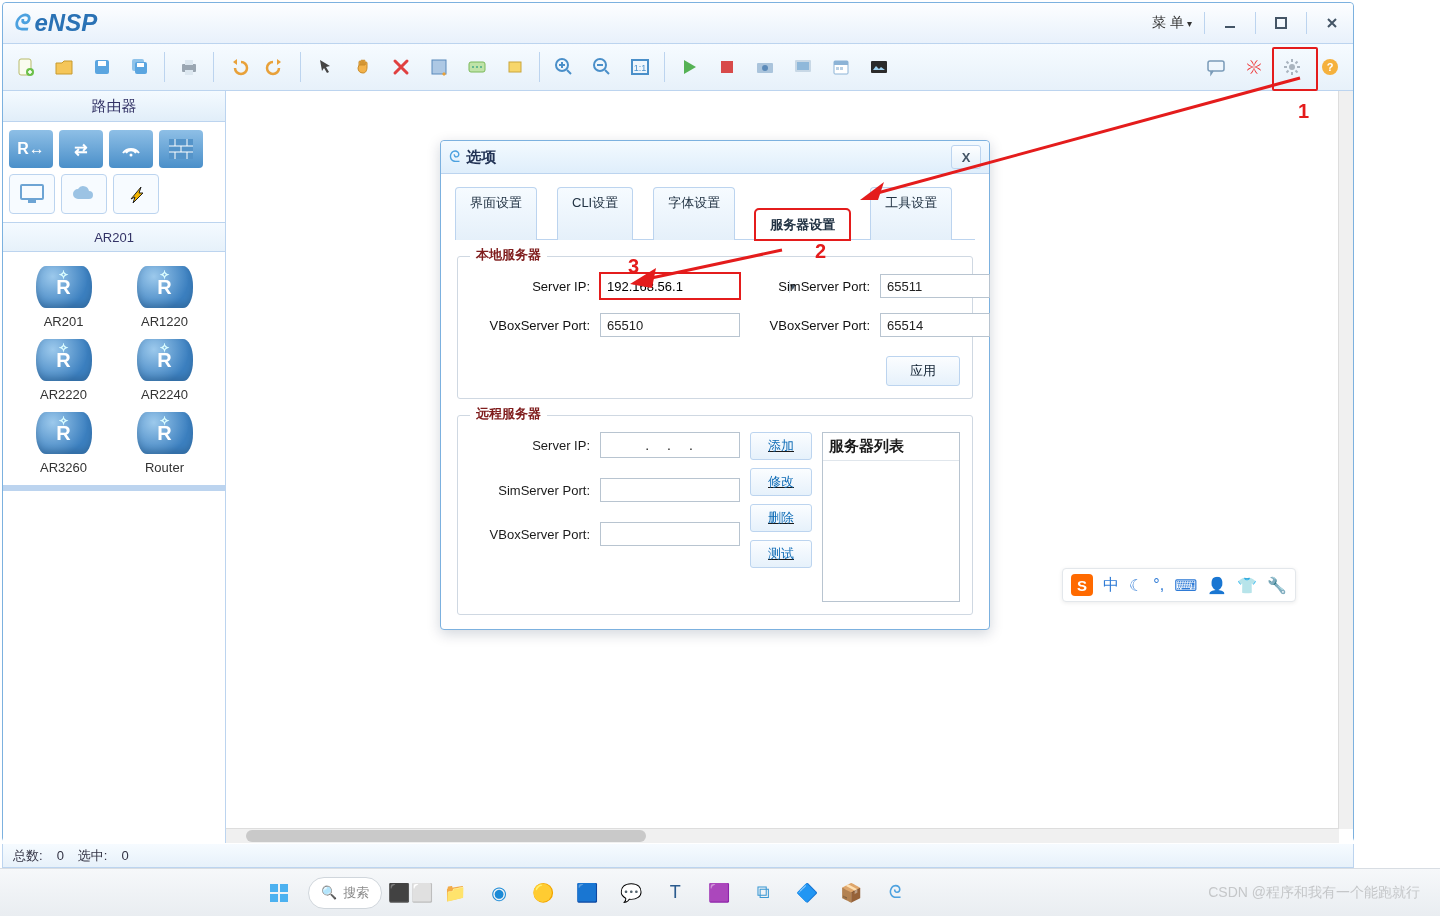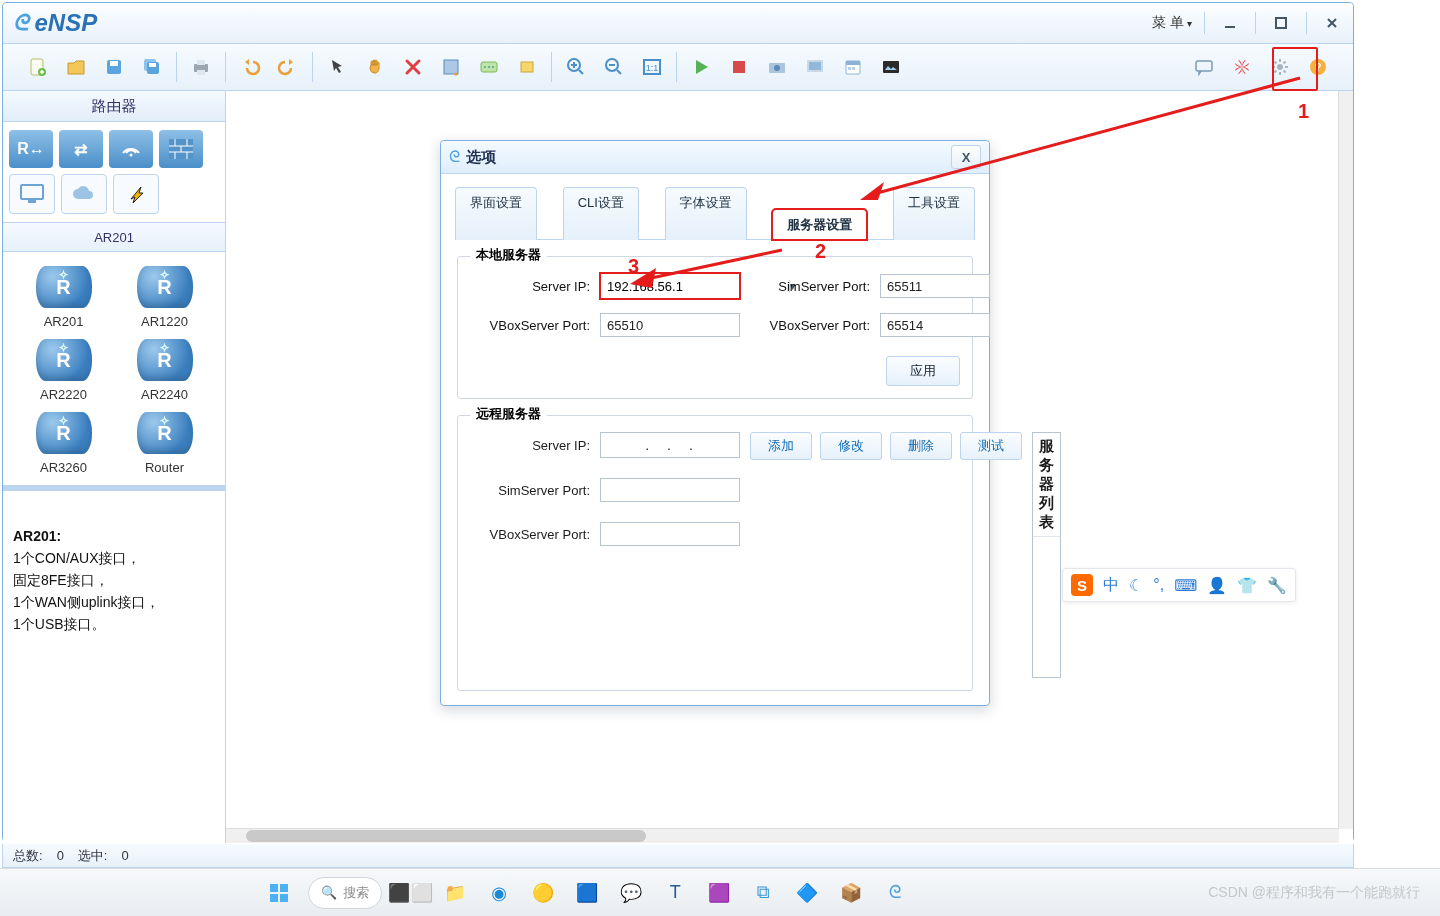--- a/index.html
+++ b/index.html
@@ -22,21 +22,21 @@
   .titlebar{height:40px;background:linear-gradient(#fdfeff,#e8f1fb);border-bottom:1px solid var(--blue-border);display:flex;align-items:center;border-radius:4px 4px 0 0;}
   .titlebar .logo{display:flex;align-items:center;gap:6px;margin-left:10px;font-size:24px;font-weight:bold;color:var(--blue-deep);font-style:italic;}
   .titlebar .logo .glyph{color:#4ca1df;font-size:22px;}
   .titlebar .spacer{flex:1;}
   .win-ctrls{display:flex;align-items:center;height:100%;}
   .win-ctrls .menu-drop{display:flex;align-items:center;gap:3px;padding:0 8px;font-size:14px;color:#333;cursor:pointer;}
   .win-ctrls .sep{width:1px;height:22px;background:var(--blue-border);margin:0 4px;}
   .win-btn{width:42px;height:22px;display:flex;align-items:center;justify-content:center;color:#456;}
   .win-btn svg{width:14px;height:14px;}
   
-  .toolbar-wrap{height:46px;border-bottom:1px solid var(--blue-border);background:linear-gradient(#f6fbff,#e7f1fa);display:flex;align-items:center;padding:0 16px;position:relative;}
+  .toolbar-wrap{height:46px;border-bottom:1px solid var(--blue-border);background:linear-gradient(#f6fbff,#e7f1fa);display:flex;align-items:center;padding:0 4px;position:relative;}
   .tbtn{width:32px;height:32px;border-radius:4px;display:flex;align-items:center;justify-content:center;margin:0 3px;position:relative;}
   .tbtn .ico{width:22px;height:22px;display:block;}
   .tsep{width:1px;height:30px;background:var(--blue-border);margin:0 5px;}
   .toolbar-wrap .right{margin-left:auto;display:flex;align-items:center;}
   .gear-highlight{position:absolute;border:2px solid var(--red);border-radius:2px;pointer-events:none;}
   
   .body-split{display:flex;height:calc(100% - 40px - 46px);box-sizing:border-box;}
   .left-panel{width:222px;border-right:1px solid var(--blue-border);background:#fff;display:flex;flex-direction:column;}
   .lp-section-title{height:30px;background:linear-gradient(#f4faff,#e1eef9);border-bottom:1px solid var(--blue-border);display:flex;align-items:center;justify-content:center;color:#336;font-size:15px;}
   .lp-toolrow{padding:8px 6px;display:flex;flex-wrap:wrap;gap:6px;border-bottom:1px solid var(--blue-border);}
@@ -55,42 +55,42 @@
   .canvas-scroll-h{position:absolute;left:0;right:14px;bottom:0;height:14px;background:#f0f0f0;border-top:1px solid #ddd;}
   .canvas-scroll-h .thumb{position:absolute;left:20px;width:400px;top:1px;bottom:1px;background:#c9c9c9;border-radius:7px;}
   .canvas-scroll-v{position:absolute;right:0;top:0;bottom:14px;width:14px;background:#f0f0f0;border-left:1px solid #ddd;}
   
   .dialog{position:absolute;left:440px;top:140px;width:548px;border:1px solid var(--win-border);border-radius:4px;background:#fff;box-shadow:0 4px 14px rgba(0,30,60,.18);}
   .dlg-title{height:32px;background:linear-gradient(#f3faff,#dfeefb);border-bottom:1px solid var(--blue-border);display:flex;align-items:center;padding:0 8px;border-radius:4px 4px 0 0;}
   .dlg-title .t{font-size:15px;font-weight:bold;color:#235;} 
   .dlg-title .glyph{color:#4ca1df;margin-right:6px;font-size:16px;}
   .dlg-title .close{margin-left:auto;width:28px;height:22px;border:1px solid var(--blue-border);border-radius:3px;background:linear-gradient(#fdfeff,#e6f1fa);display:flex;align-items:center;justify-content:center;font-weight:bold;color:#456;}
   .dlg-body{padding:12px 14px 6px;}
-  .tabs{display:flex;gap:6px;border-bottom:1px solid var(--blue-border);justify-content:space-between;}
+  .tabs{display:flex;gap:20px;border-bottom:1px solid var(--blue-border);}
   .tab{padding:6px 14px;border:1px solid var(--blue-border);border-bottom:none;border-radius:4px 4px 0 0;background:linear-gradient(#f6fbff,#e5f0fa);font-size:13px;color:#234;position:relative;top:1px;}
   .tab.active{background:#fff;font-weight:600;margin-top:22px;}
   .tab.highlight{outline:2px solid var(--red);outline-offset:-1px;}
   .fieldset{border:1px solid var(--gray-line);border-radius:3px;margin:16px 2px 8px;padding:16px 12px 12px;position:relative;}
-  .fieldset .legend{position:absolute;top:-11px;left:12px;background:#fff;padding:0 6px;font-weight:bold;color:#000000;font-size:13px;}
+  .fieldset .legend{position:absolute;top:-11px;left:12px;background:#fff;padding:0 6px;font-weight:bold;color:#7f1d1d;font-size:13px;}
   .form-grid{display:grid;grid-template-columns:120px 140px 120px 110px;gap:14px 10px;align-items:center;}
   .form-grid label{justify-self:end;color:#111;font-size:13px;}
   .tinput{height:24px;border:1px solid #b8c4d0;padding:0 6px;font-size:13px;color:#222;background:#fff;box-sizing:border-box;width:100%;}
   .combo{display:flex;align-items:center;border:1px solid #b8c4d0;height:24px;background:#fff;}
   .combo.highlight{outline:2px solid var(--red);outline-offset:-1px;}
   .combo input{border:none;flex:1;height:100%;padding:0 6px;font-size:13px;outline:none;background:transparent;}
   .combo .dd{width:18px;text-align:center;color:#456;border-left:1px solid #d0d8e0;font-size:11px;}
   .apply-row{display:flex;justify-content:flex-end;margin-top:19px;}
   .ebtn{min-width:72px;height:28px;border:1px solid var(--blue-border);border-radius:3px;background:linear-gradient(#fbfdff,#e6f1fb);color:#123;font-size:13px;display:flex;align-items:center;justify-content:center;cursor:pointer;}
   .ebtn.blue-text{color:var(--text-blue);}
   .remote-row{display:flex;gap:10px;align-items:flex-start;}
   .remote-left{flex:1;}
   .remote-left .rg{display:grid;grid-template-columns:120px 140px;gap:20px 10px;align-items:center;}
   .remote-left .rg label{justify-self:end;}
   .ip-dots{display:flex;align-items:center;justify-content:center;gap:16px;color:#222;height:24px;border:1px solid #b8c4d0;background:#fff;font-size:14px;letter-spacing:2px;}
-  .mini-col{display:flex;flex-direction:row;gap:8px;}
+  .mini-col{display:flex;flex-direction:column;gap:8px;text-decoration:underline;}
   .mini-col .ebtn{min-width:60px;height:26px;}
   .srv-list{width:140px;border:1px solid #b8c4d0;background:#fff;}
   .srv-list .hdr{padding:4px 6px;font-weight:bold;border-bottom:1px solid #e0e6ec;font-size:15px;}
   .srv-list .body{height:140px;}
   .dlg-footer{display:flex;justify-content:center;gap:40px;padding:14px 0 16px;}
   
   .annot{position:absolute;pointer-events:none;color:var(--red);font-weight:bold;font-size:20px;}
   .arrow{position:absolute;pointer-events:none;}
   .arrow line{stroke:var(--red);stroke-width:3;}
   .arrow polygon{fill:var(--red);}
@@ -384,27 +384,20 @@
         <div class="dev">
             <div class="router-ico">R</div>
             <span>AR3260</span>
           </div>
         <div class="dev">
             <div class="router-ico">R</div>
             <span>Router</span>
           </div>
       </div>
       <div class="lp-bottom-splitter"></div>
-      <div class="lp-desc">
-        <b>AR201:</b>
-        <div>1个CON/AUX接口，
-固定8FE接口，
-1个WAN侧uplink接口，
-1个USB接口。</div>
-      </div>
     </div>
 
     <div class="canvas-area">
       <div class="canvas-scroll-v"></div>
       <div class="canvas-scroll-h">
           <div class="thumb"></div>
         </div>
     </div>
   </div>
 </div>

